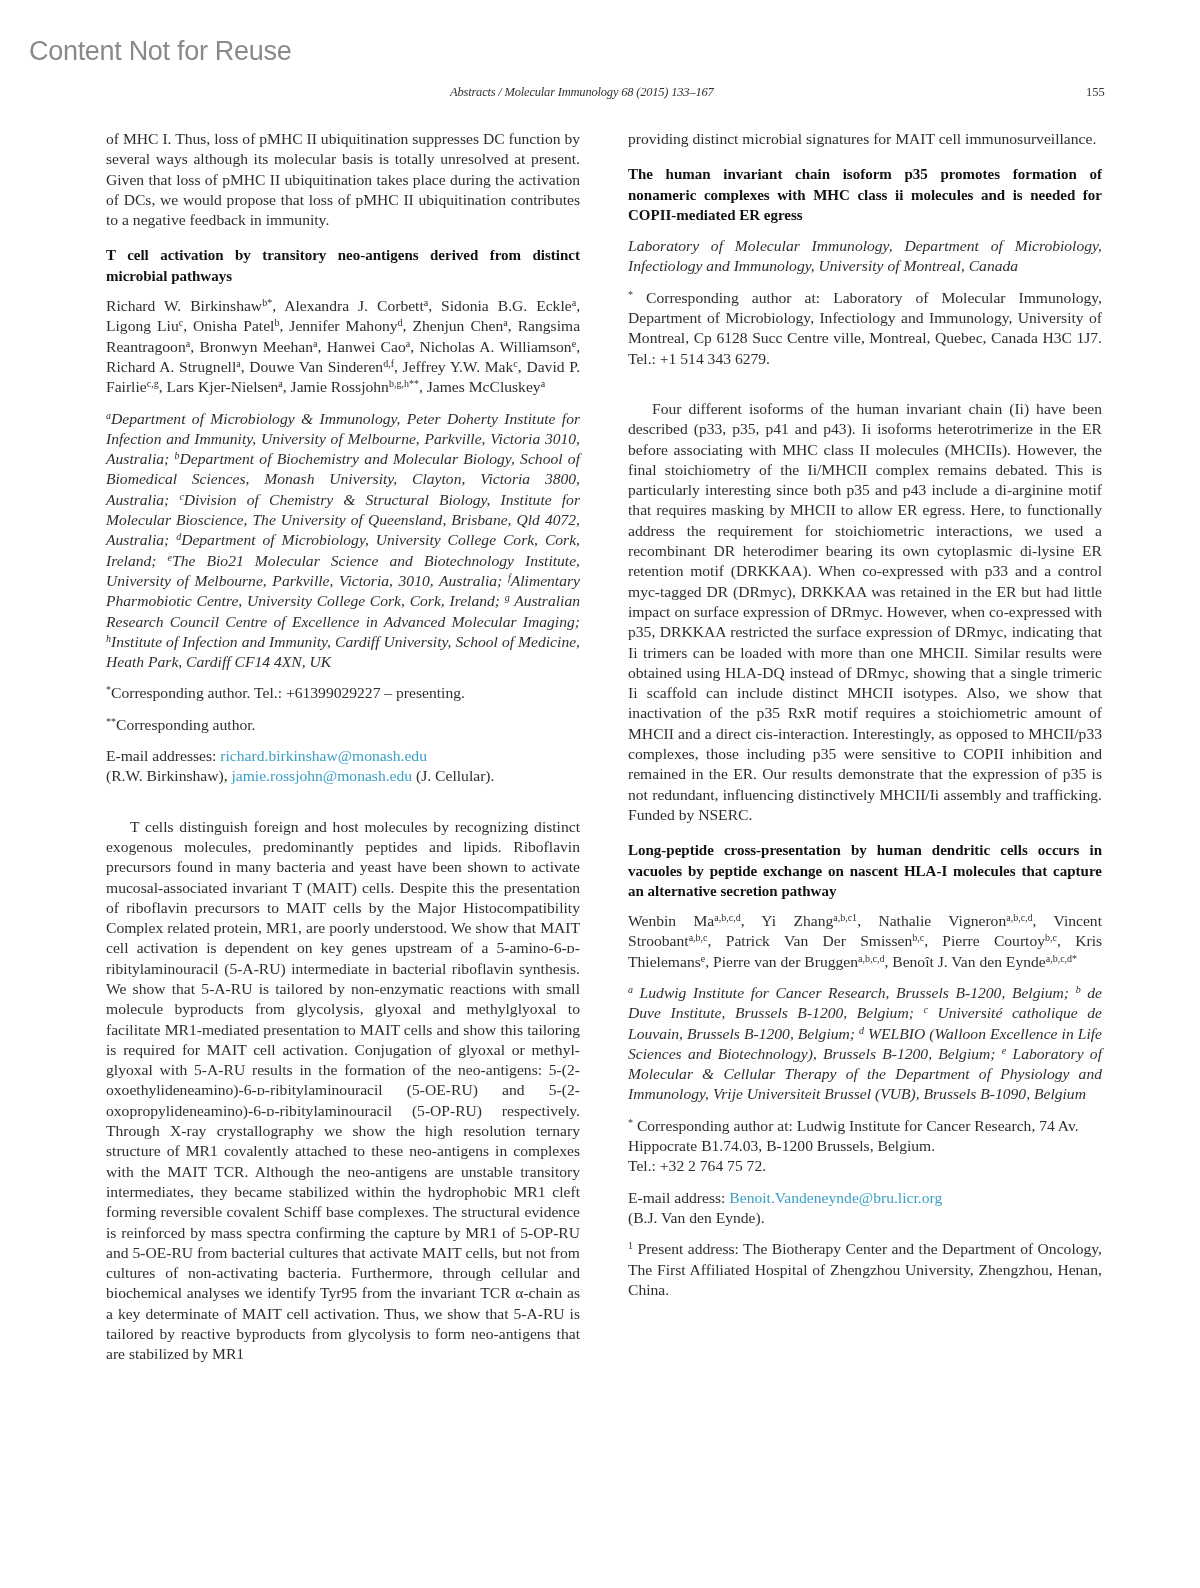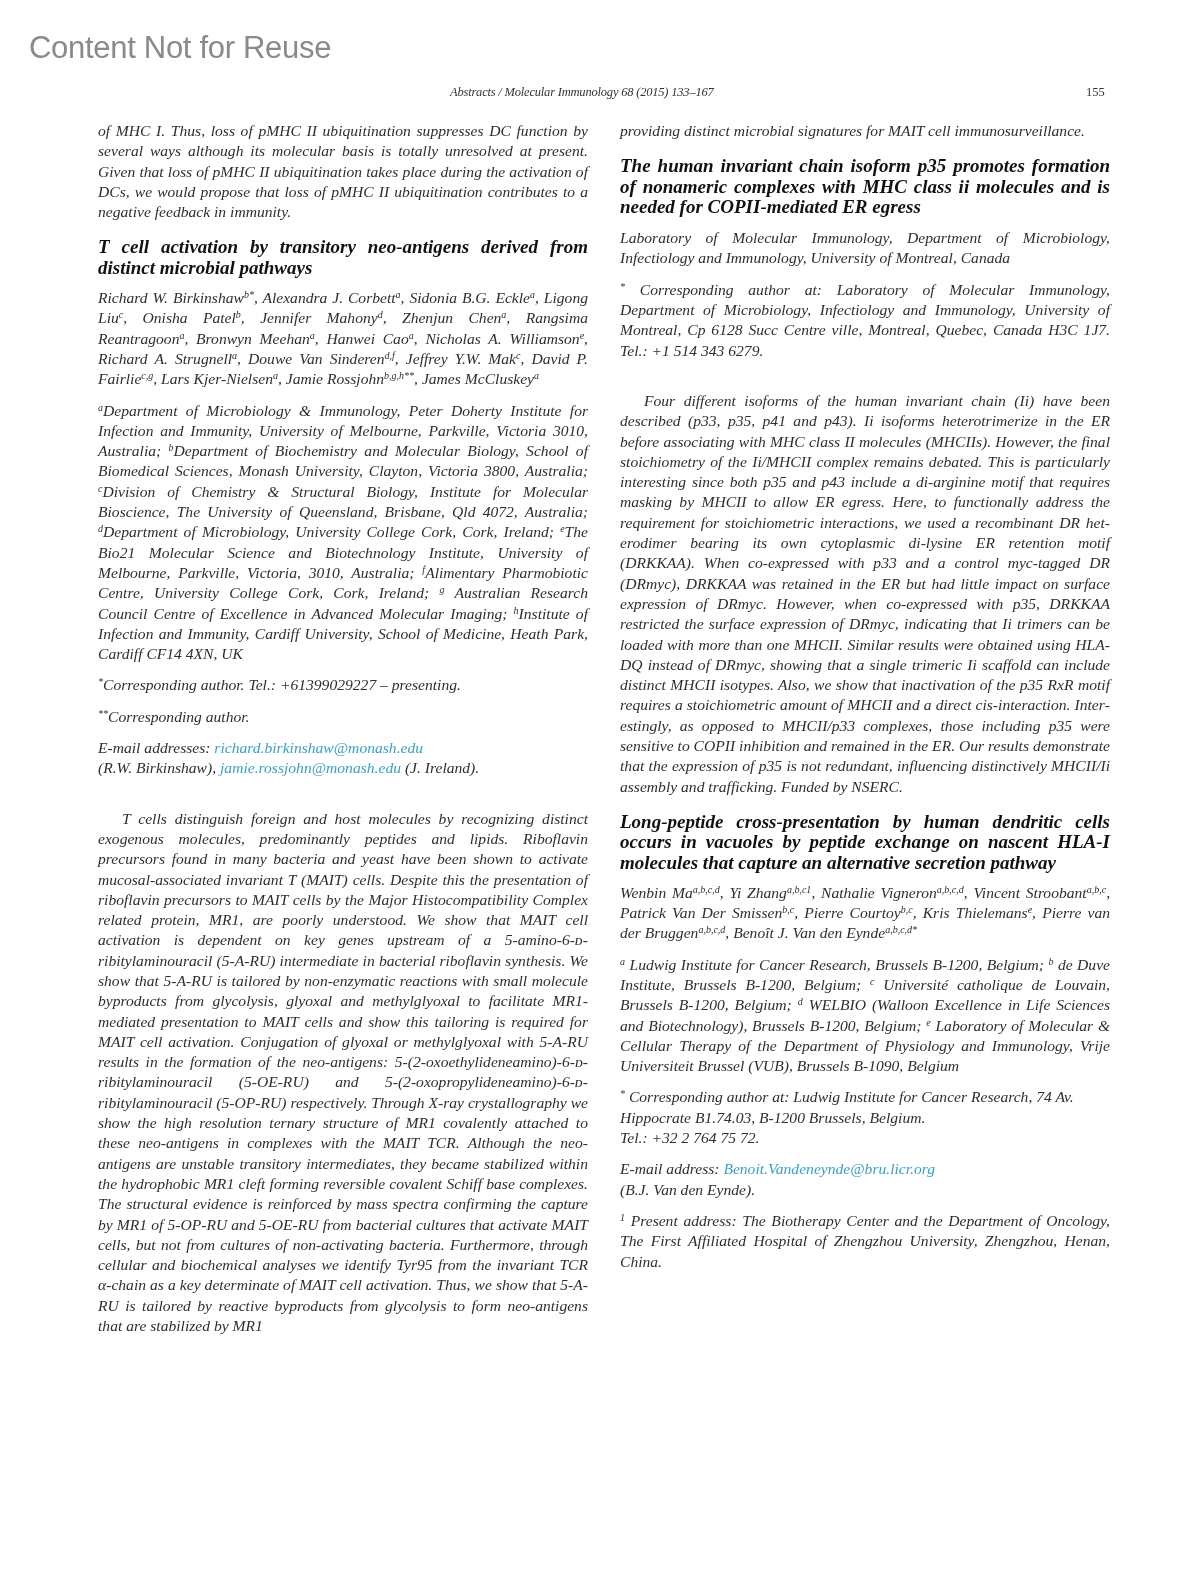--- a/index.html
+++ b/index.html
@@ -1,31 +1,31 @@
 <!DOCTYPE html>
 <html><head>
 <meta charset="utf-8">
 <style>
   html, body { margin:0; padding:0; background:#ffffff; }
   body { width:1200px; height:1588px; position:relative; overflow:hidden;
          font-family:"DejaVu Serif", serif; color:#2b2b2b; }
-  .watermark { position:absolute; left:29px; top:30px; font-family:"Liberation Sans", sans-serif;
-               font-size:31px; color:#8a8a8a; letter-spacing:-0.3px; }
+  .watermark { position:absolute; left:29px; top:36px; font-family:"Liberation Sans", sans-serif;
+               font-size:27px; color:#8a8a8a; letter-spacing:-0.3px; }
   .running-head { position:absolute; top:85px; left:0; width:1072px; height:16px; }
   .journal { position:absolute; left:450px; top:0; font-family:"Liberation Serif", serif; font-style:italic;
              font-size:12.5px; color:#333; letter-spacing:-0.2px; }
   .pageno { position:absolute; left:1086px; top:0; font-family:"Liberation Serif", serif; font-size:12.5px; color:#333; }
 
   .col { position:absolute; top:121px; width:490px; font-family:"Liberation Serif", serif;
          font-size:15.6px; line-height:20.3px; color:#2e2e2e; }
   .col-left { left:98px; }
   .col-right { left:620px; }
-  .col p, .col div { margin:0;font-style:italic; }
+  .col p, .col div { margin:8px; }
   .just { text-align:justify; hyphens:manual; }
-  .title { font-weight:bold; color:#111; text-align:justify; margin-top:15px !important; font-size:19px; }
+  .title { font-weight:bold; color:#111; text-align:justify; margin-top:15px !important; font-size:15px; }
   .authors { margin-top:10px !important; text-align:justify; }
   .affil { font-style:italic; margin-top:11px !important; text-align:justify; }
   .note { margin-top:11px !important; }
   .email-block { margin-top:11px !important; }
   .link { color:#3a9fc6; }
   .body-text { margin-top:30px !important; text-indent:24px; text-align:justify; }
   sup { font-size:10px; line-height:0; vertical-align:5px; }
 </style>
 </head>
 <body>
@@ -43,21 +43,21 @@
   <p class="title">T cell activation by transitory neo-antigens derived from distinct microbial pathways</p>
 
   <p class="authors" id="left-authors"><span>Richard W. Birkinshaw</span><sup>b*</sup>, <span>Alexandra J. Corbett</span><sup>a</sup>, <span>Sidonia B.G. Eckle</span><sup>a</sup>, <span>Ligong Liu</span><sup>c</sup>, <span>Onisha Patel</span><sup>b</sup>, <span>Jennifer Mahony</span><sup>d</sup>, <span>Zhenjun Chen</span><sup>a</sup>, <span>Rangsima Reantragoon</span><sup>a</sup>, <span>Bronwyn Meehan</span><sup>a</sup>, <span>Hanwei Cao</span><sup>a</sup>, <span>Nicholas A. Williamson</span><sup>e</sup>, <span>Richard A. Strugnell</span><sup>a</sup>, <span>Douwe Van Sinderen</span><sup>d,f</sup>, <span>Jeffrey Y.W. Mak</span><sup>c</sup>, <span>David P. Fairlie</span><sup>c,g</sup>, <span>Lars Kjer-Nielsen</span><sup>a</sup>, <span>Jamie Rossjohn</span><sup>b,g,h**</sup>, <span>James McCluskey</span><sup>a</sup></p>
 
   <p class="affil" id="left-affils"><sup>a</sup><span>Department of Microbiology &amp; Immunology, Peter Doherty Institute for Infection and Immunity, University of Melbourne, Parkville, Victoria 3010, Australia; </span><sup>b</sup><span>Department of Biochemistry and Molecular Biology, School of Biomedical Sciences, Monash University, Clayton, Victoria 3800, Australia; </span><sup>c</sup><span>Division of Chemistry &amp; Structural Biology, Institute for Molecular Bioscience, The University of Queensland, Brisbane, Qld 4072, Australia; </span><sup>d</sup><span>Department of Microbiology, University College Cork, Cork, Ireland; </span><sup>e</sup><span>The Bio21 Molecular Science and Biotechnology Institute, University of Melbourne, Parkville, Victoria, 3010, Australia; </span><sup>f</sup><span>Alimentary Pharmobiotic Centre, University College Cork, Cork, Ireland; </span><sup>g</sup><span> Australian Research Council Centre of Excellence in Advanced Molecular Imaging; </span><sup>h</sup><span>Institute of Infection and Immunity, Cardiff University, School of Medicine, Heath Park, Cardiff CF14 4XN, UK</span></p>
 
   <p class="note"><sup>*</sup><span>Corresponding author. Tel.: +61399029227 – presenting.</span></p>
 
   <p class="note"><sup>**</sup><span>Corresponding author.</span></p>
 
-  <p class="email-block"><span>E-mail addresses: </span><span class="link">richard.birkinshaw@monash.edu</span><br><span>(R.W. Birkinshaw), </span><span class="link">jamie.rossjohn@monash.edu</span><span> (J. Ireland).</span></p>
+  <p class="email-block"><span>E-mail addresses: </span><span class="link">richard.birkinshaw@monash.edu</span><br><span>(R.W. Birkinshaw), </span><span class="link">jamie.rossjohn@monash.edu</span><span> (J. Cellular).</span></p>
 
   <p class="body-text">T cells distinguish foreign and host molecules by recognizing distinct exogenous molecules, predominantly peptides and lipids. Riboflavin precursors found in many bacteria and yeast have been shown to activate mucosal-associated invariant T (MAIT) cells. Despite this the presentation of riboflavin precursors to MAIT cells by the Major Histocompatibility Complex related protein, MR1, are poorly understood. We show that MAIT cell activation is dependent on key genes upstream of a 5-amino-6-ᴅ-ribitylaminouracil (5-A-RU) intermediate in bacterial riboflavin synthesis. We show that 5-A-RU is tailored by non-enzymatic reactions with small molecule byproducts from glycolysis, glyoxal and methylglyoxal to facilitate MR1-mediated presentation to MAIT cells and show this tailoring is required for MAIT cell activation. Conjugation of glyoxal or methyl­glyoxal with 5-A-RU results in the formation of the neo-antigens: 5-(2-oxoethylideneamino)-6-ᴅ-ribitylaminouracil (5-OE-RU) and 5-(2-oxopropylideneamino)-6-ᴅ-ribitylaminouracil (5-OP-RU) respectively. Through X-ray crystallography we show the high resolution ternary structure of MR1 covalently attached to these neo-antigens in complexes with the MAIT TCR. Although the neo-antigens are unstable transitory intermediates, they became stabilized within the hydrophobic MR1 cleft forming reversible covalent Schiff base complexes. The structural evidence is rein­forced by mass spectra confirming the capture by MR1 of 5-OP-RU and 5-OE-RU from bacterial cultures that activate MAIT cells, but not from cultures of non-activating bacteria. Furthermore, through cellular and biochemical analyses we identify Tyr95 from the invariant TCR α-chain as a key determinate of MAIT cell activation. Thus, we show that 5-A-RU is tailored by reactive byproducts from glycolysis to form neo-antigens that are stabilized by MR1</p>
 </div>
 
 <div class="col col-right">
   <p class="just">providing distinct microbial signatures for MAIT cell immuno­surveillance.</p>
 
   <p class="title">The human invariant chain isoform p35 promotes formation of nonameric complexes with MHC class ii molecules and is needed for COPII-mediated ER egress</p>
 
 

